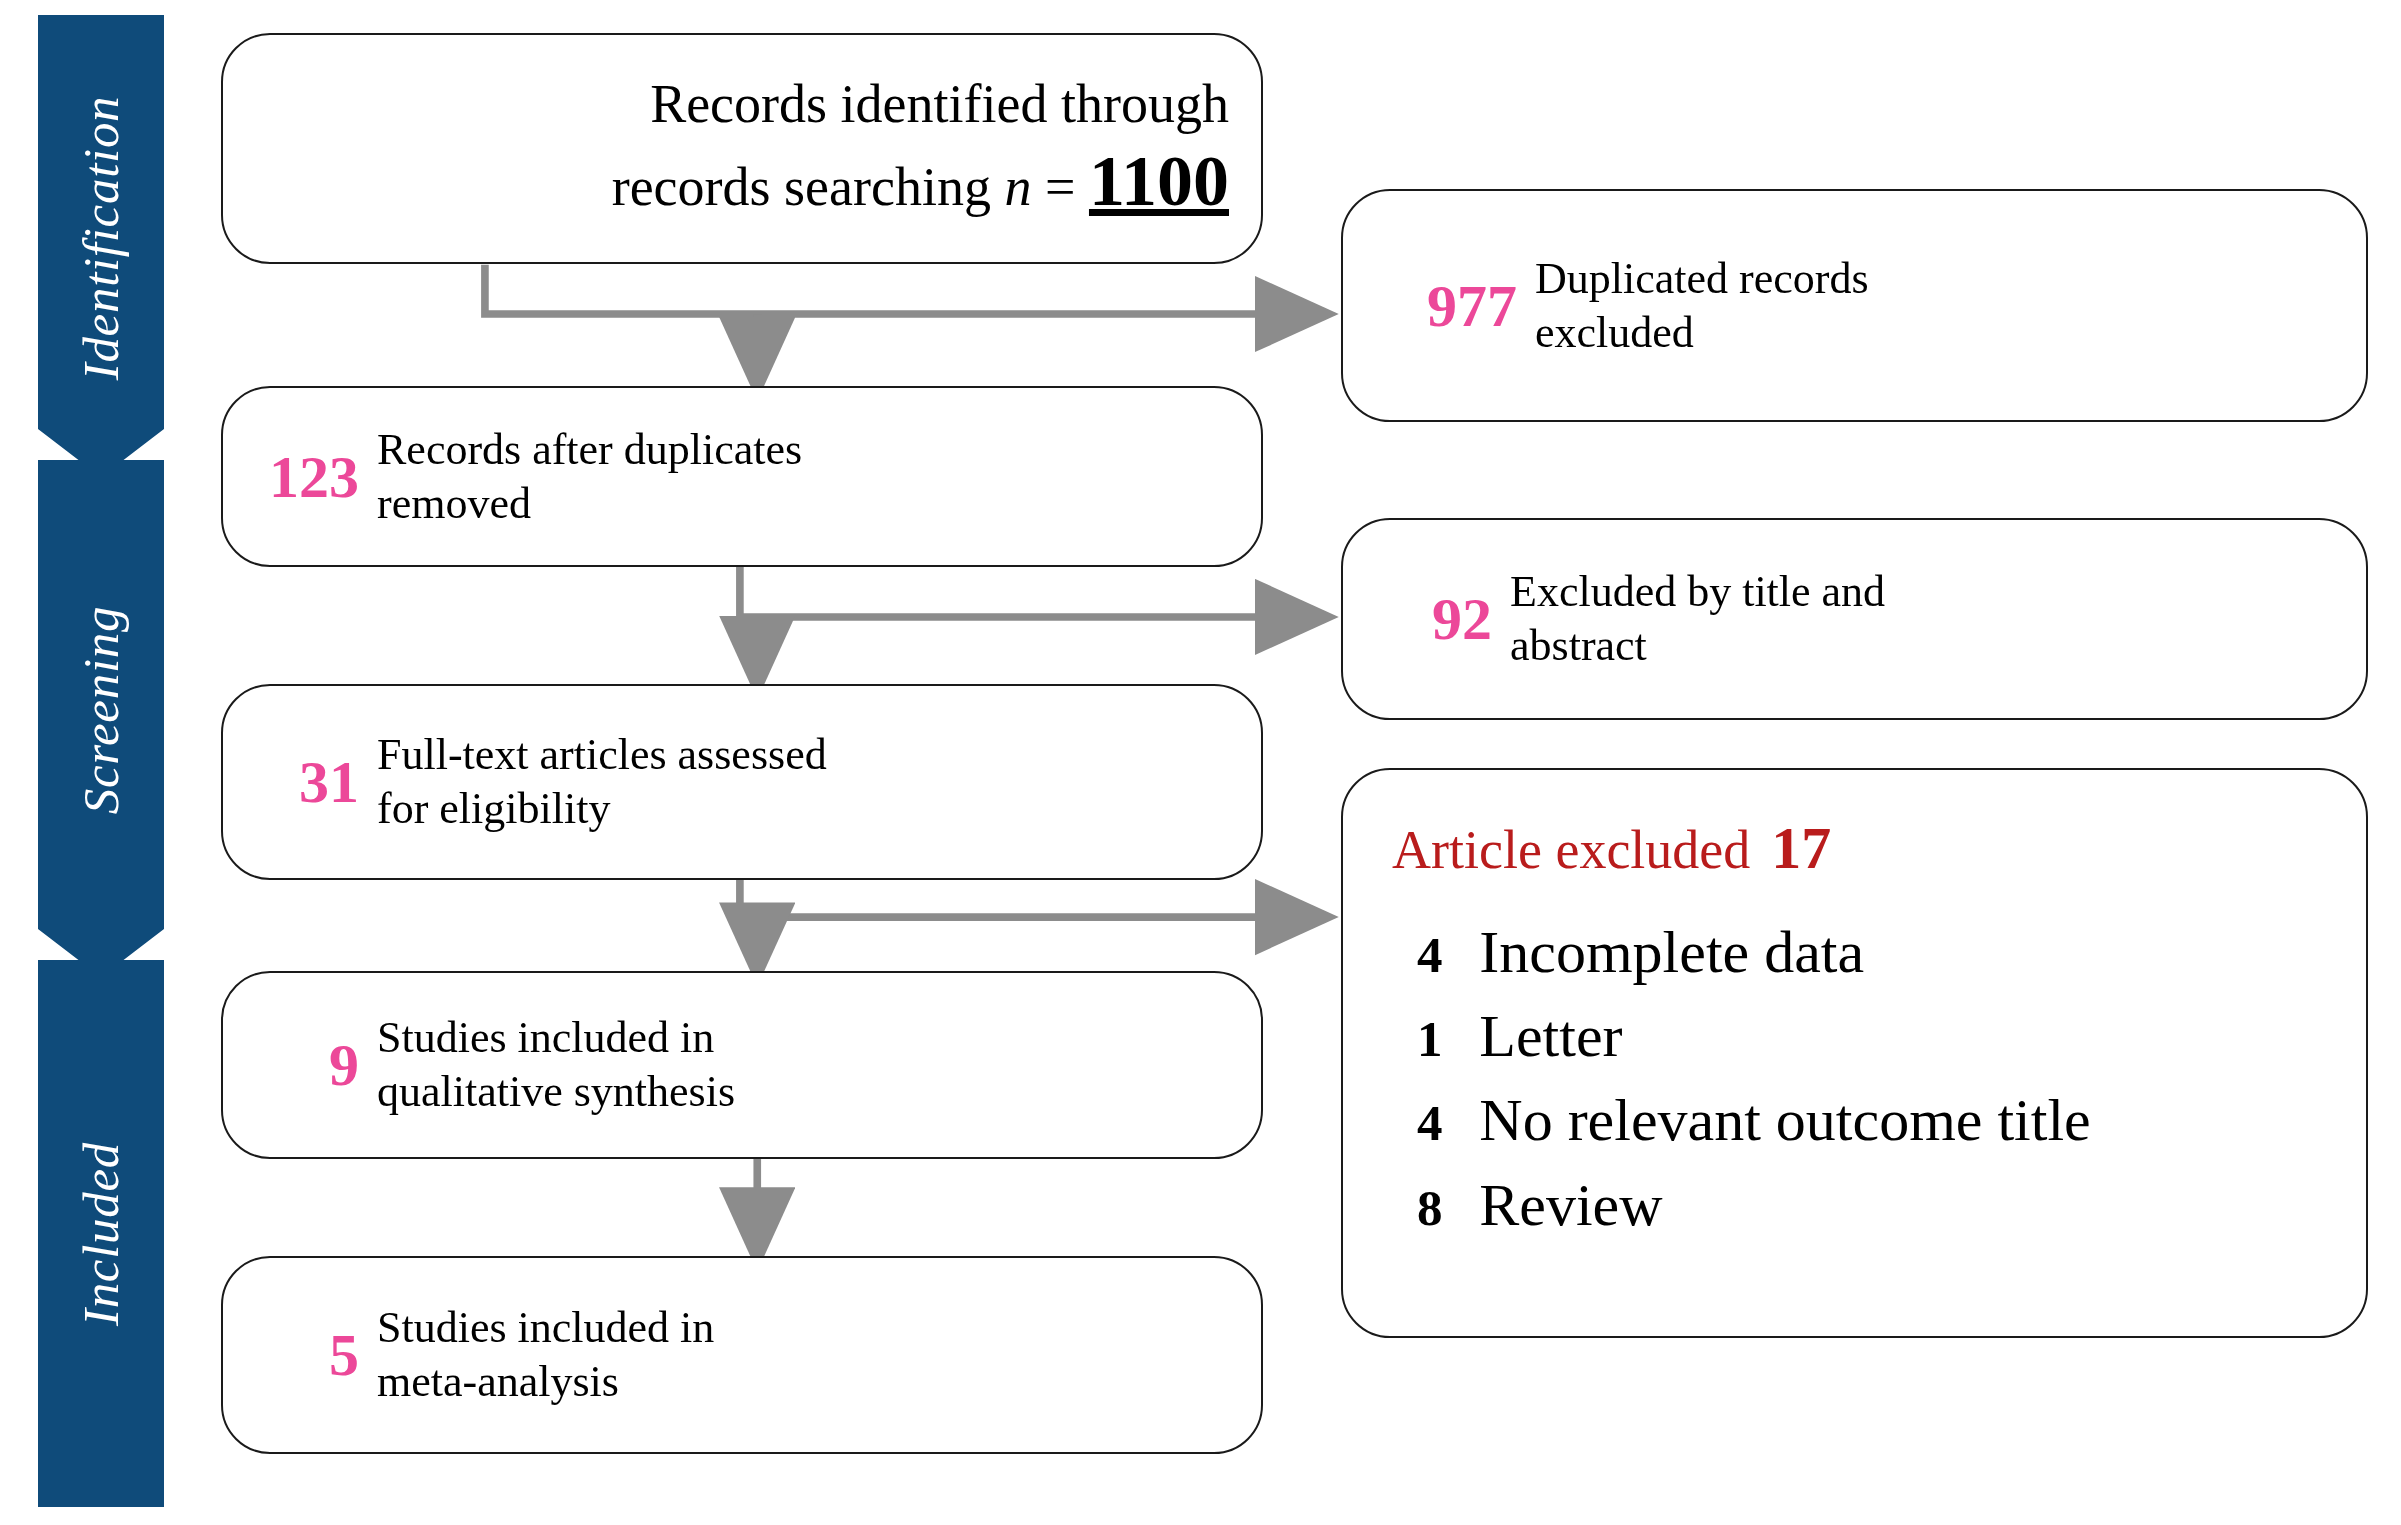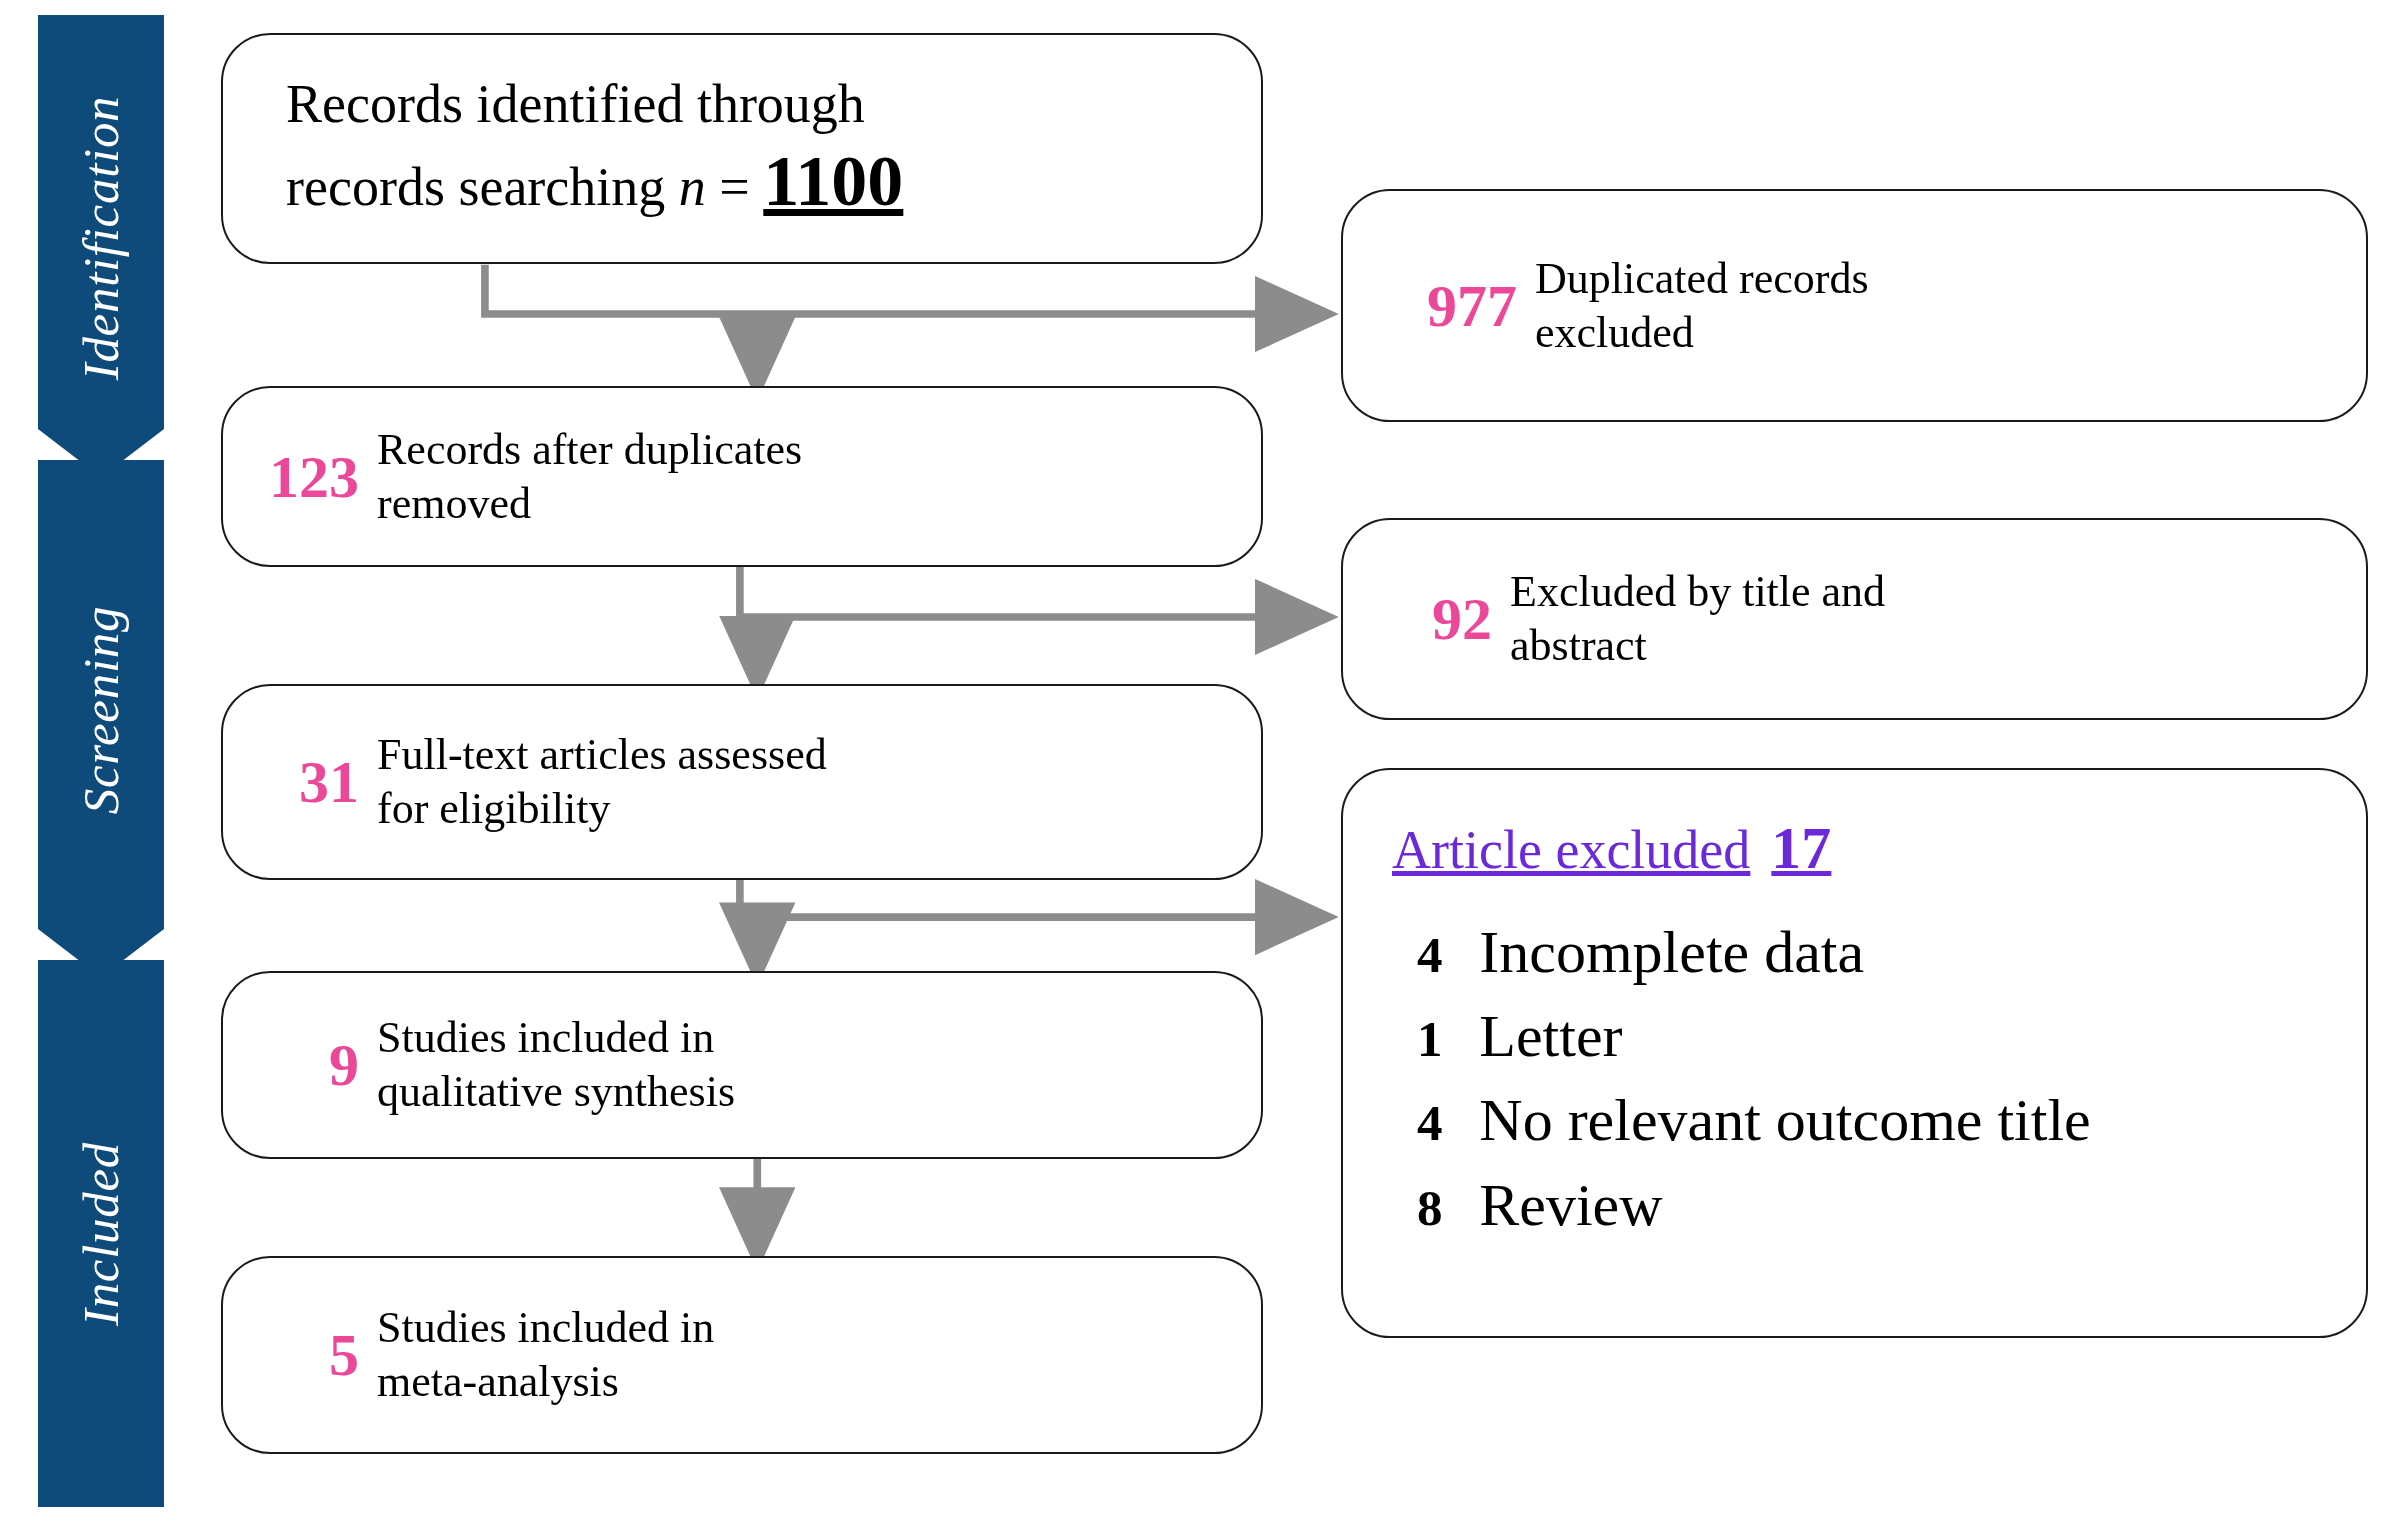--- a/index.html
+++ b/index.html
@@ -68,38 +68,37 @@
     text-align: right;
   }
   .node-text {
     font-size: 44px;
     line-height: 1.22;
     color: #000;
     flex: 1 1 auto;
   }
 
   
-  .node-flow1 .node-text { font-size: 54px; }
+  .node-flow1 .node-text { font-size: 54px; text-align: right; }
   .node-flow1 .n-italic { font-style: italic; }
   .node-flow1 .n-bold { font-weight: bold; font-size: 72px; text-decoration: underline; }
 
   
   .excl-box { align-items: flex-start; }
   .excl-inner {
     padding: 42px 35px 28px 49px;
     width: 100%;
     box-sizing: border-box;
   }
   .excl-head {
     font-size: 54px;
     line-height: 1.2;
-    color: #6d28d9;
+    color: #b91c1c;
     margin-bottom: 32px;
     white-space: nowrap;
-    text-decoration: underline;
   }
   .excl-head .excl-count {
     font-weight: bold;
     font-size: 60px;
     margin-left: 21px;
   }
   .excl-list { padding-left: 25px; }
   .excl-row {
     display: flex;
     align-items: baseline;

